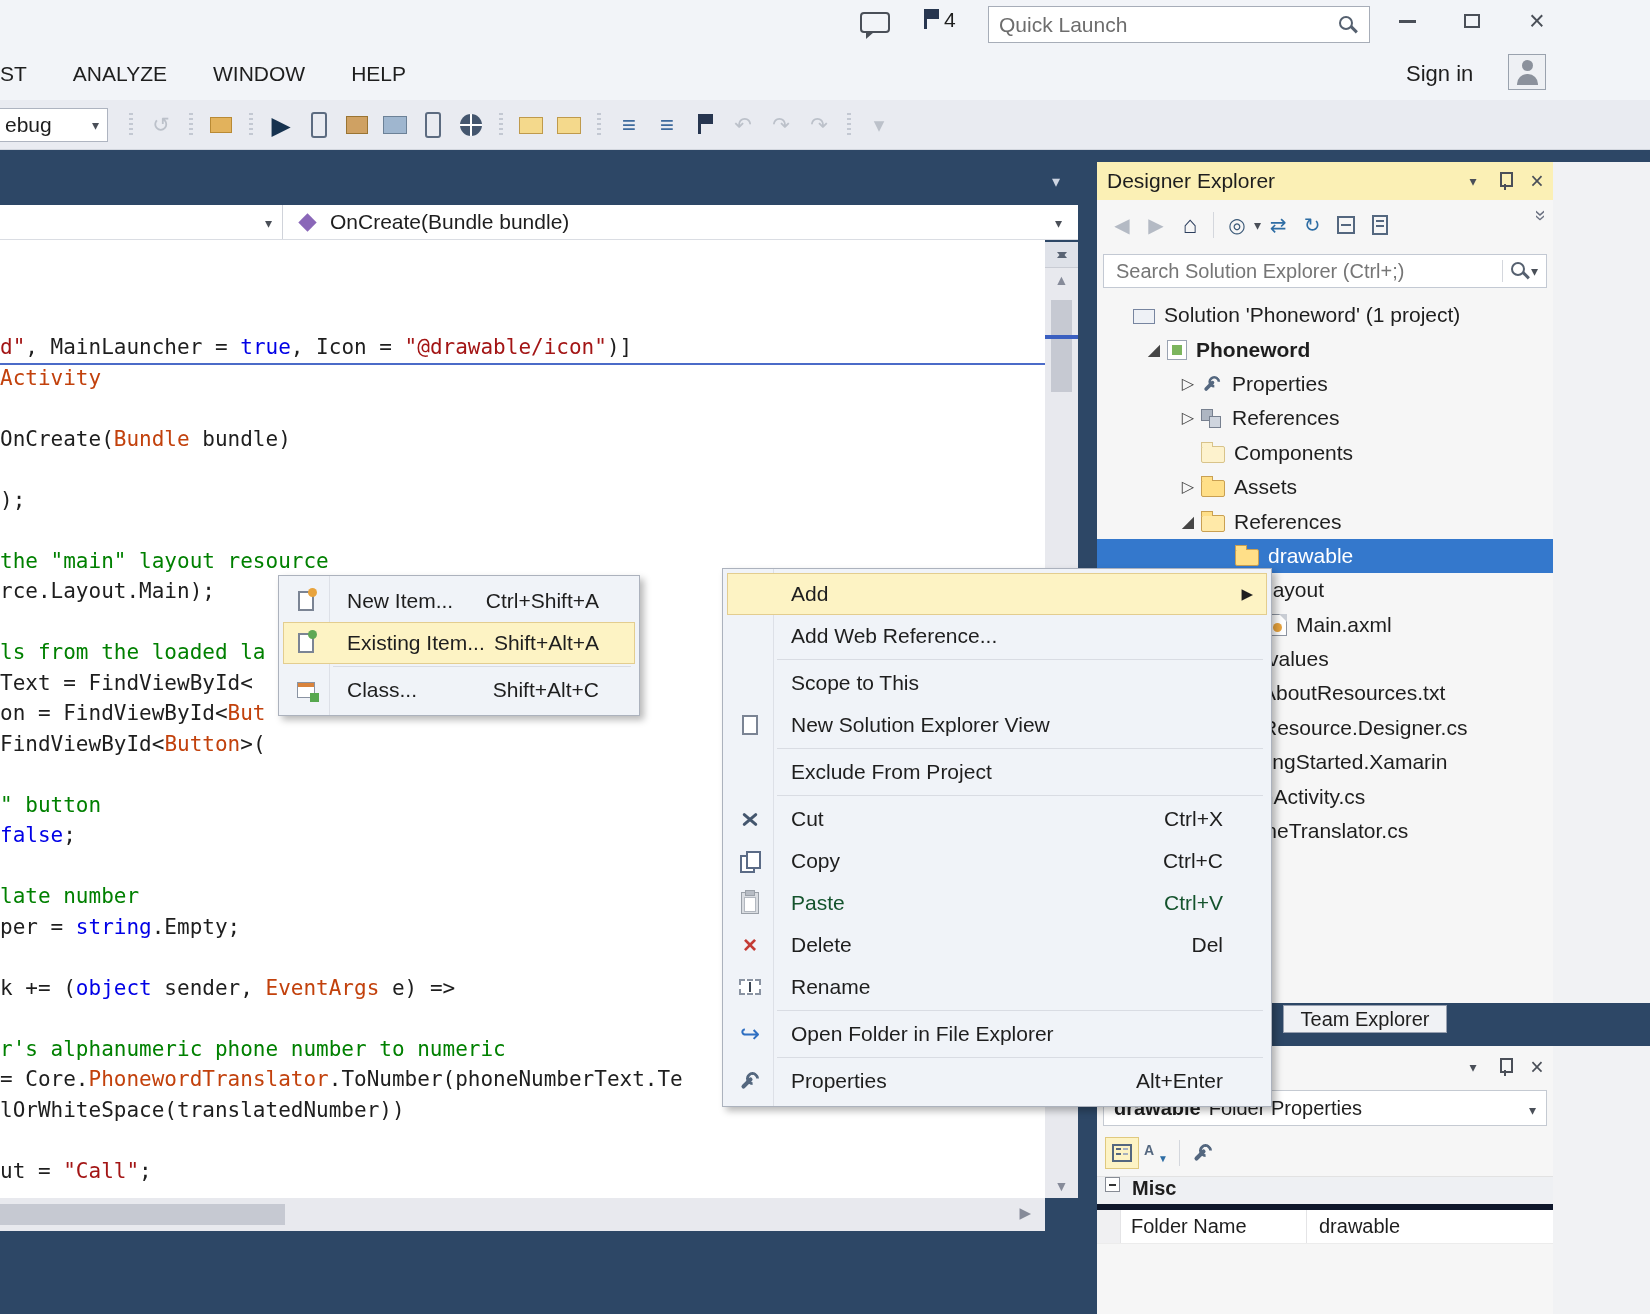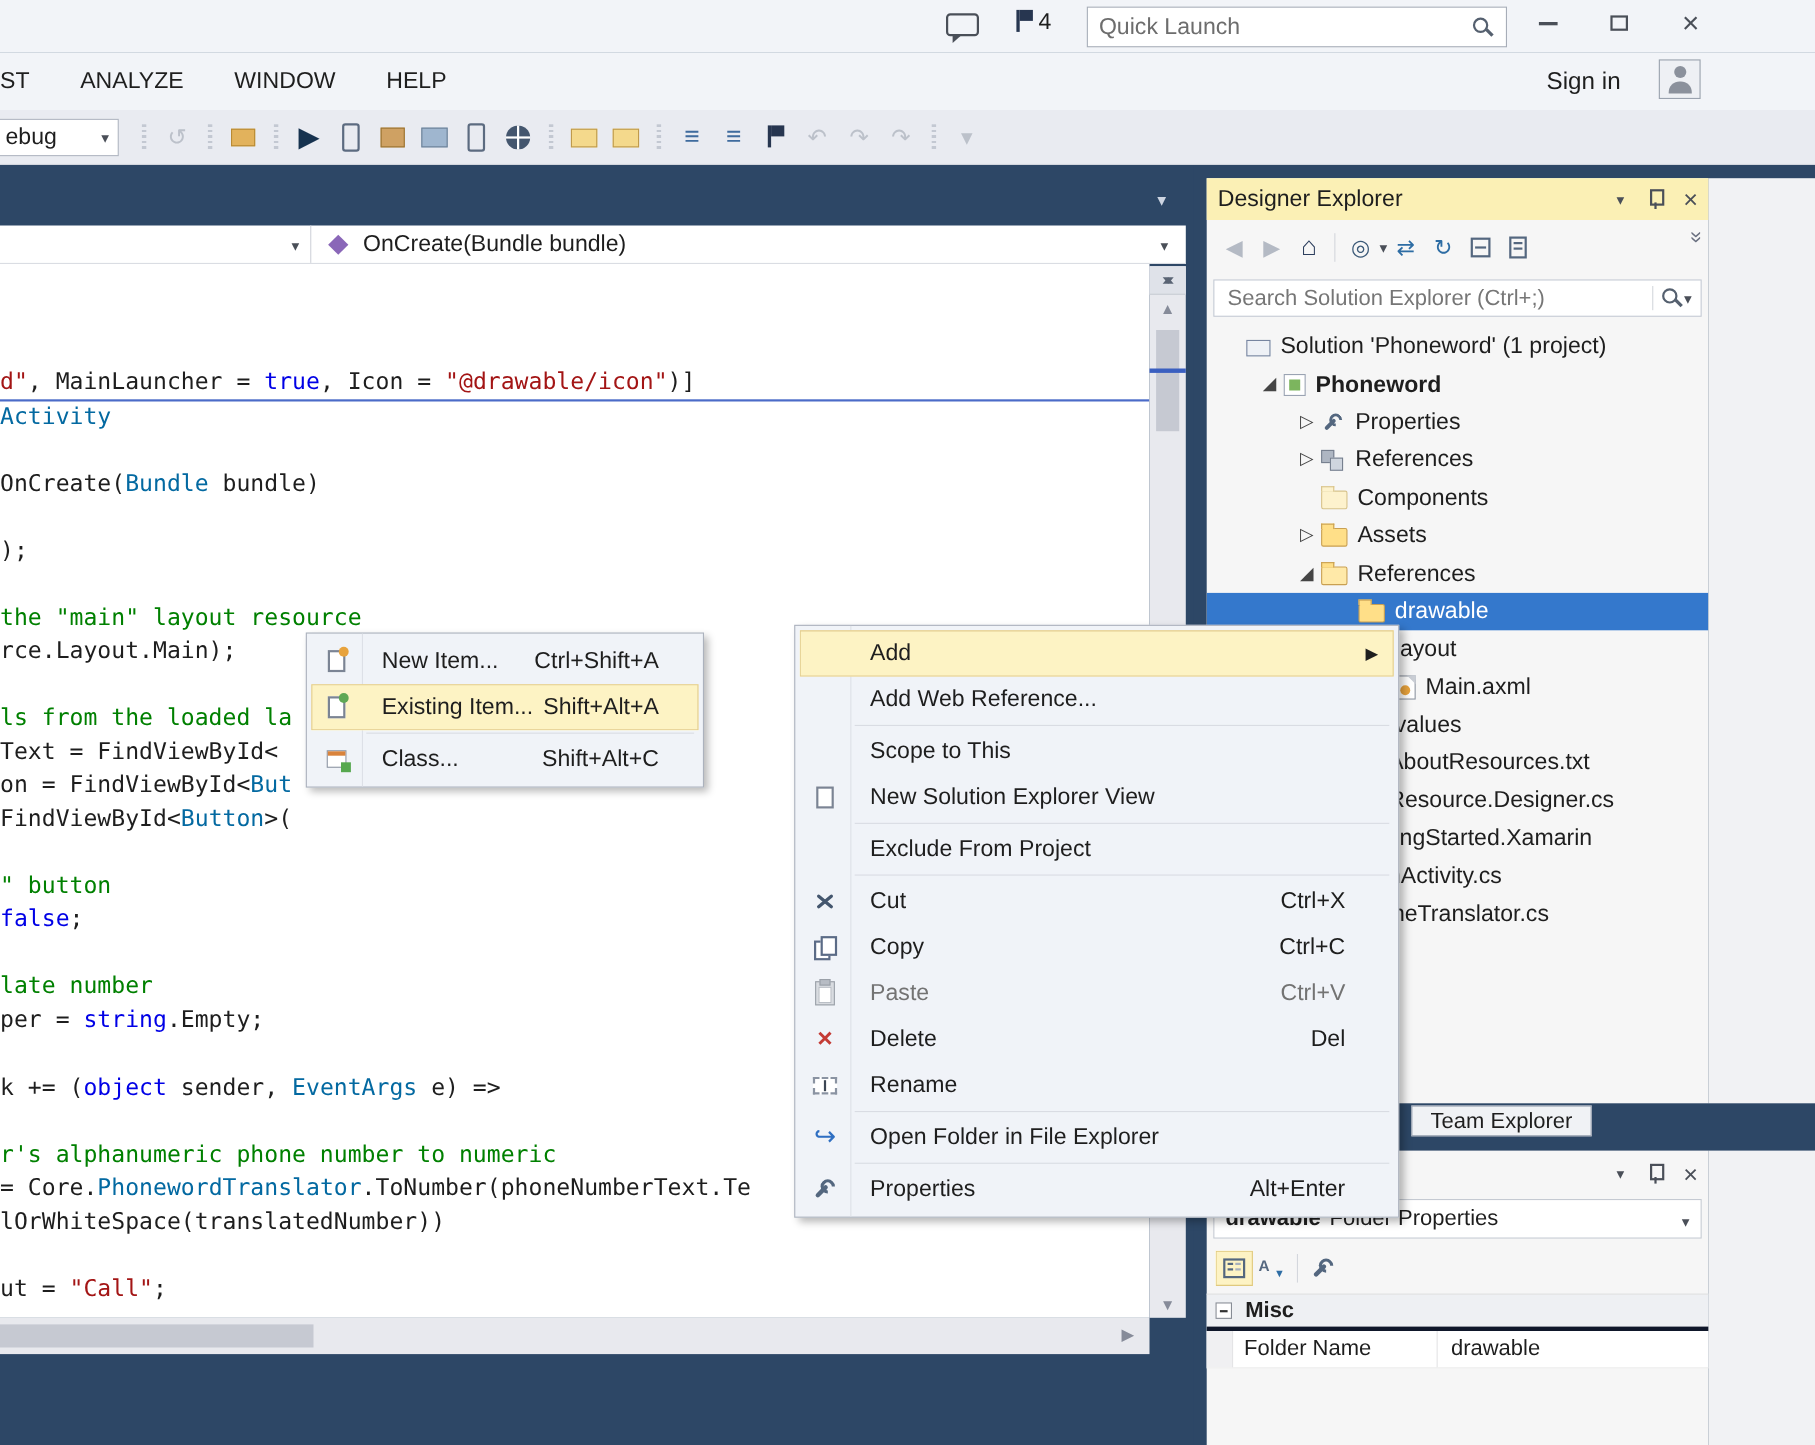--- a/index.html
+++ b/index.html
@@ -62,21 +62,21 @@
 .navbar{position:absolute;left:0;top:55px;width:1078px;height:35px;background:#fff;border-bottom:1px solid #dadde3;display:flex}
 .nav-left{width:283px;border-right:1px solid #d0d3da;position:relative}
 .nav-left .dd{position:absolute;right:10px;top:10px}
 .nav-right{flex:1;position:relative;display:flex;align-items:center;padding-left:14px}
 .ic-method{width:13px;height:13px;background:#8a67b8;transform:rotate(45deg);margin:0 16px 0 4px;flex:none}
 .nav-fn{font-size:21px}
 .nav-right .dd{position:absolute;right:16px;top:10px}
 .editor-white{position:absolute;left:0;top:90px;width:1045px;height:958px;background:#fff;overflow:hidden}
 .code{font-family:"DejaVu Sans Mono","Liberation Mono",monospace;font-size:21px;line-height:30.5px;white-space:pre;padding-top:92px}
 .cl{height:30.5px}
-.tok-p{color:#1e1e1e}.tok-k{color:#0000e6}.tok-t{color:#0369a1}.tok-s{color:#a31515}.tok-c{color:#008000}
+.tok-p{color:#1e1e1e}.tok-k{color:#0000e6}.tok-t{color:#c2410c}.tok-s{color:#a31515}.tok-c{color:#008000}
 .divider-line{position:absolute;left:0;top:123px;width:1045px;height:2px;background:#4b6bc8}
 .vscroll{position:absolute;left:1045px;top:92px;width:33px;height:956px;background:#e8e9ee}
 .vs-split{height:26px;background:#dfe2e9;border-bottom:1px solid #c9ccd4;display:flex;align-items:center;justify-content:center}
 .ic-split{position:relative;width:20px;height:16px}
 .ic-split::before{content:"";position:absolute;left:5px;top:0;border:5px solid transparent;border-bottom:6px solid #5a6474}
 .ic-split::after{content:"";position:absolute;left:5px;bottom:0;border:5px solid transparent;border-top:6px solid #5a6474}
 .vs-arrow{position:absolute;left:0;width:33px;text-align:center;color:#868b99;font-size:14px}
 .vs-thumb{position:absolute;top:58px;left:6px;width:21px;height:92px;background:#c6c9d2}
 .vs-mark{position:absolute;top:93px;left:0;width:33px;height:4px;background:#3a5fc0}
 .hscroll{position:absolute;left:0;top:1048px;width:1045px;height:33px;background:#e8e9ee}
@@ -88,21 +88,21 @@
 .menu::before{content:"";position:absolute;left:50px;top:0;bottom:0;width:1px;background:#dde0e7}
 #context-menu{left:722px;top:568px;width:550px}
 #add-submenu{left:278px;top:575px;width:362px;z-index:61}
 .menu-item{height:42px;display:flex;align-items:center;position:relative;margin:0 4px;padding-right:14px}
 .menu-item.hl{background:#fdf3c4;box-shadow:inset 0 0 0 1px #e3cd8f}
 .mi-slot{width:46px;flex:none;display:flex;align-items:center;justify-content:center}
 .mi-label{flex:1;padding-left:18px;white-space:nowrap}
 .mi-short{margin-right:30px;white-space:nowrap}
 #add-submenu .mi-short{margin-right:22px}
 .mi-sub{position:absolute;right:14px;font-size:15px}
-.menu-item.dis .mi-label,.menu-item.dis .mi-short{color:#737373}
+.menu-item.dis .mi-label,.menu-item.dis .mi-short{color:#14532d}
 .menu-sep{height:1px;background:#d9dce3;margin:2px 8px 2px 54px}
 
 
 .mic{display:inline-block}
 .glyph-del{font-size:24px;font-weight:bold;color:#c43b35;line-height:1}
 .glyph-openf{font-size:24px;color:#2f6fc2;line-height:1}
 .ic-cut{position:relative;width:22px;height:22px}
 .ic-cut::before,.ic-cut::after{content:"";position:absolute;left:2px;top:10px;width:18px;height:3px;background:#44566e;border-radius:2px}
 .ic-cut::before{transform:rotate(40deg)}.ic-cut::after{transform:rotate(-40deg)}
 .ic-copy{position:relative;width:20px;height:22px}
@@ -185,21 +185,21 @@
 .props-combo .dd{position:absolute;right:10px;top:11px}
 .props-toolbar{height:46px;display:flex;align-items:center;padding:0 8px}
 .pt-btn{width:34px;height:32px;display:flex;align-items:center;justify-content:center}
 .pt-btn.active{background:#fdf3c4;box-shadow:inset 0 0 0 1px #e0c97e}
 .ic-categ{position:relative;width:20px;height:18px;border:2px solid #54677f}
 .ic-categ::before{content:"";position:absolute;left:2px;top:2px;width:5px;height:2px;background:#54677f;box-shadow:0 5px 0 #54677f}
 .ic-categ::after{content:"";position:absolute;left:9px;top:2px;width:5px;height:2px;background:#a7b0bd;box-shadow:0 5px 0 #a7b0bd}
 .ic-az{position:relative;width:24px;height:22px}
 .ic-az::before{content:"A";position:absolute;left:0;top:0;font-size:14px;font-weight:bold;color:#54677f}
 .ic-az::after{content:"▼";position:absolute;right:0;bottom:0;font-size:10px;color:#2e6da4}
-.prop-cat{display:flex;align-items:center;height:34px;background:#eef0f3;font-weight:bold;font-size:20px;border-top:1px solid #e2e2e2;border-bottom:4px solid #0f172a}
+.prop-cat{display:flex;align-items:flex-start;height:34px;background:#eef0f3;font-weight:bold;font-size:20px;border-top:1px solid #e2e2e2;border-bottom:6px solid #0f172a}
 .ic-minusbox{width:15px;height:15px;border:1px solid #878c95;background:#fff;position:relative;flex:none;margin:0 12px 0 8px}
 .ic-minusbox::after{content:"";position:absolute;left:3px;top:6px;width:7px;height:2px;background:#333}
 .prop-row{display:flex;height:34px;border-bottom:1px solid #ececec;background:#fff;font-size:20px}
 .prop-gutter{width:24px;background:#f0f0f2;border-right:1px solid #e4e4e6;flex:none}
 .prop-name{width:186px;padding-left:10px;display:flex;align-items:center;border-right:1px solid #e4e4e6;flex:none}
 .prop-value{flex:1;padding-left:12px;display:flex;align-items:center}
 </style>
 </head>
 <body>
 

